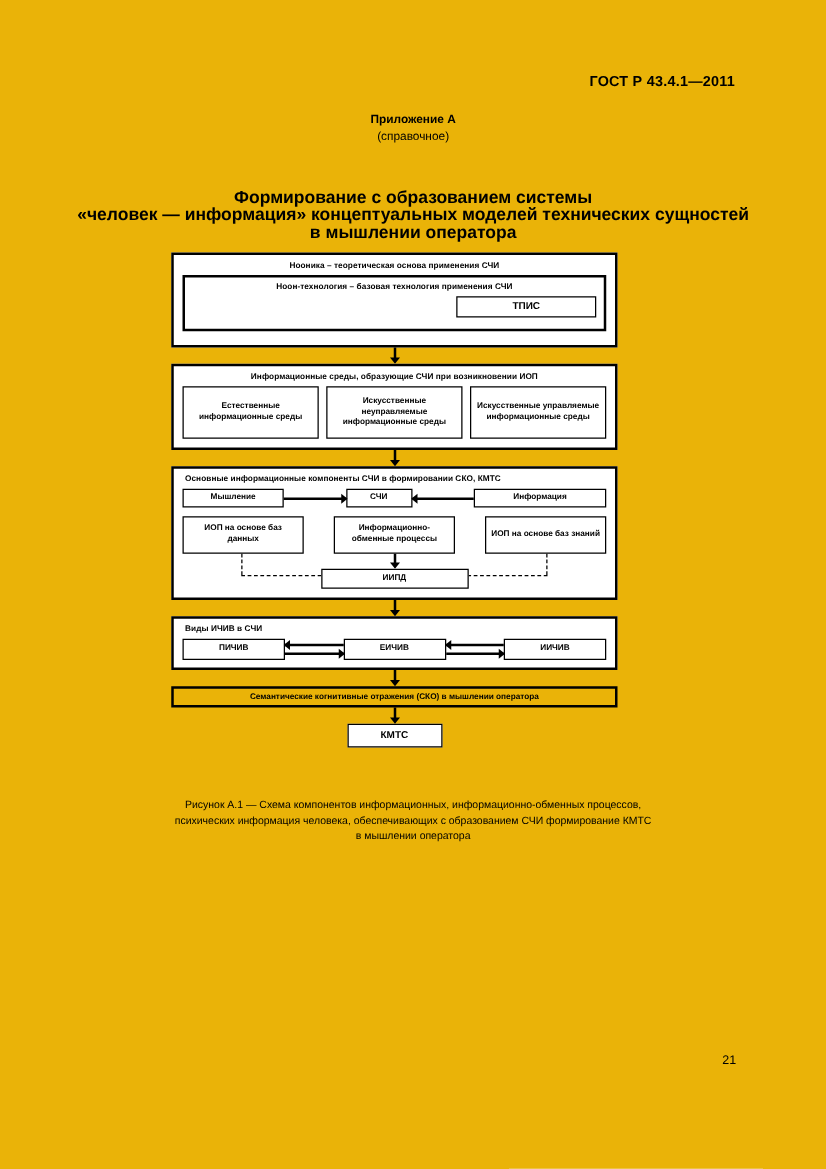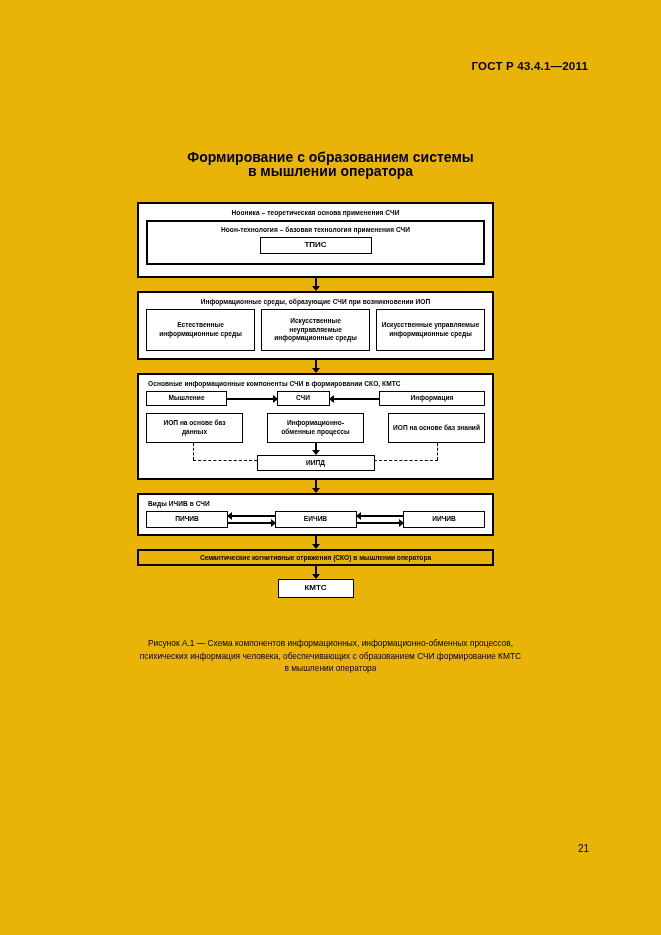--- a/index.html
+++ b/index.html
@@ -128,21 +128,21 @@
   }
 
   
   .g1-inner {
     border: 2px solid #000;
     padding: 3px 6px 9px 6px;
     position: relative;
   }
   .g1-tpis-wrap {
     display: flex;
-    justify-content: center;
+    justify-content: flex-end;
     margin-top: 0;
     position: relative;
   }
   .g1-tpis {
     width: 112px;
     height: 17px;
   }
 
   
   .row3 {
@@ -330,23 +330,28 @@
     font-size: 10px;
   }
 </style>
 </head>
 <body>
 
 <div class="page">
 
   <div class="doc-header">ГОСТ Р 43.4.1—2011</div>
 
+  <div class="annex-block">
+    <div class="annex-title">Приложение А</div>
+    <div class="annex-sub">(справочное)</div>
+  </div>
 
   <div class="fig-title">
     <div>Формирование с образованием системы</div>
+    <div>«человек — информация» концептуальных моделей технических сущностей</div>
     <div>в мышлении оператора</div>
   </div>
 
   <div class="diagram">
 
     <div class="group" style="padding-bottom:11px;">
       <div class="group-title">Нооника – теоретическая основа применения СЧИ</div>
       <div class="g1-inner">
         <div class="group-title">Ноон-технология – базовая технология применения СЧИ</div>
         <div class="g1-tpis-wrap">

